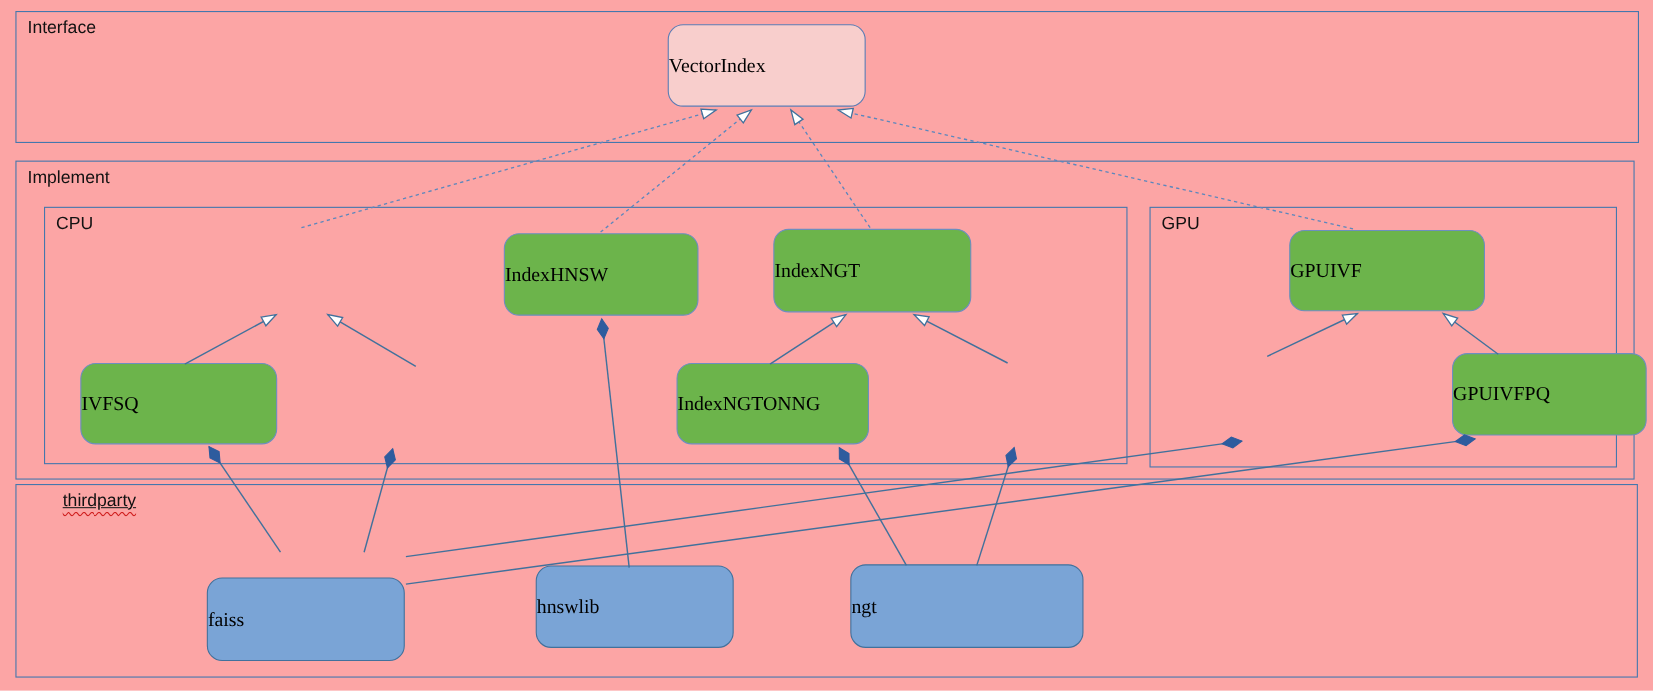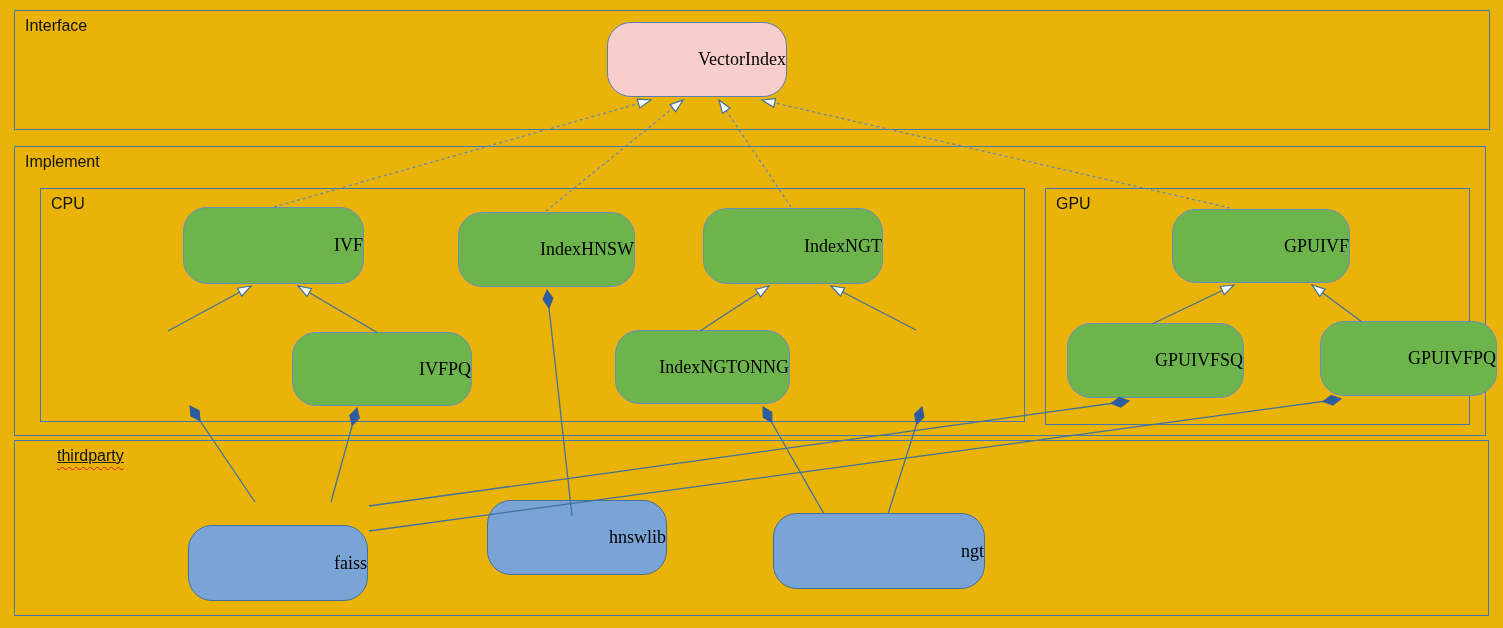--- a/index.html
+++ b/index.html
@@ -1,19 +1,19 @@
 <!DOCTYPE html>
 <html><head>
 <meta charset="utf-8">
 <style>
   html,body{margin:0;padding:0;background:#ffffff;}
   #canvas{
     position:relative;
     width:1503px;height:628px;
-    background:#eab308;
+    background:#fca5a5;
     font-family:"Liberation Sans", sans-serif;
     overflow:hidden;
   }
   .container{
     position:absolute;
     border:1.6px solid #4477ad;
     background:transparent;
     z-index:1;
   }
   .container .clabel{
@@ -27,22 +27,22 @@
     text-decoration-color:#222;
     margin-left:32px;
   }
   .wavy-underline .wavy{
     text-decoration:underline wavy #d02020;
     text-decoration-thickness:1px;
     text-underline-offset:5px;
   }
   .node{
     position:absolute;
-    display:flex;align-items:center;justify-content:flex-end;
-    border-radius:24px;
+    display:flex;align-items:center;justify-content:flex-start;
+    border-radius:14px;
     font-family:"Liberation Serif", serif;
     font-size:18px;
     color:#000;
     z-index:2;
     box-sizing:border-box;
   }
   .node.pink{ background:#f8cecc; border:1.4px solid #5b7db5; }
   .node.green{ background:#6cb44b; border:1.4px solid #6c8ebf; }
   .node.blue{ background:#7aa4d6; border:1.4px solid #41719c; }
   #edges{
@@ -77,59 +77,53 @@
   </div>
 
   <div class="container" style="left:14px;top:440px;width:1473px;height:174px">
     <span class="clabel wavy-underline"><span class="wavy">thirdparty</span></span>
   </div>
 
   <div class="node pink" style="left:607px;top:22px;width:180px;height:75px">
     <span>VectorIndex</span>
   </div>
 
-  <div class="node green" style="left:183px;top:207px;width:181px;height:77px">
-    <span>IVF</span>
-  </div>
 
   <div class="node green" style="left:458px;top:212px;width:177px;height:75px">
     <span>IndexHNSW</span>
   </div>
 
   <div class="node green" style="left:703px;top:208px;width:180px;height:76px">
     <span>IndexNGT</span>
   </div>
 
   <div class="node green" style="left:1172px;top:209px;width:178px;height:74px">
     <span>GPUIVF</span>
   </div>
 
+  <div class="node green" style="left:73px;top:330px;width:179px;height:74px">
+    <span>IVFSQ</span>
+  </div>
 
-  <div class="node green" style="left:292px;top:332px;width:180px;height:74px">
-    <span>IVFPQ</span>
-  </div>
 
   <div class="node green" style="left:615px;top:330px;width:175px;height:74px">
     <span>IndexNGTONNG</span>
   </div>
 
 
-  <div class="node green" style="left:1067px;top:323px;width:177px;height:75px">
-    <span>GPUIVFSQ</span>
-  </div>
 
   <div class="node green" style="left:1320px;top:321px;width:177px;height:75px">
     <span>GPUIVFPQ</span>
   </div>
 
   <div class="node blue" style="left:188px;top:525px;width:180px;height:76px">
     <span>faiss</span>
   </div>
 
-  <div class="node blue" style="left:487px;top:500px;width:180px;height:75px">
+  <div class="node blue" style="left:487px;top:514px;width:180px;height:75px">
     <span>hnswlib</span>
   </div>
 
   <div class="node blue" style="left:773px;top:513px;width:212px;height:76px">
     <span>ngt</span>
   </div>
 
   <svg id="edges" width="1503" height="628" viewBox="0 0 1503 628" xmlns="http://www.w3.org/2000/svg">
     <defs>
       <marker id="tri" markerUnits="userSpaceOnUse" markerWidth="17" markerHeight="14" refX="14.5" refY="6" orient="auto">

